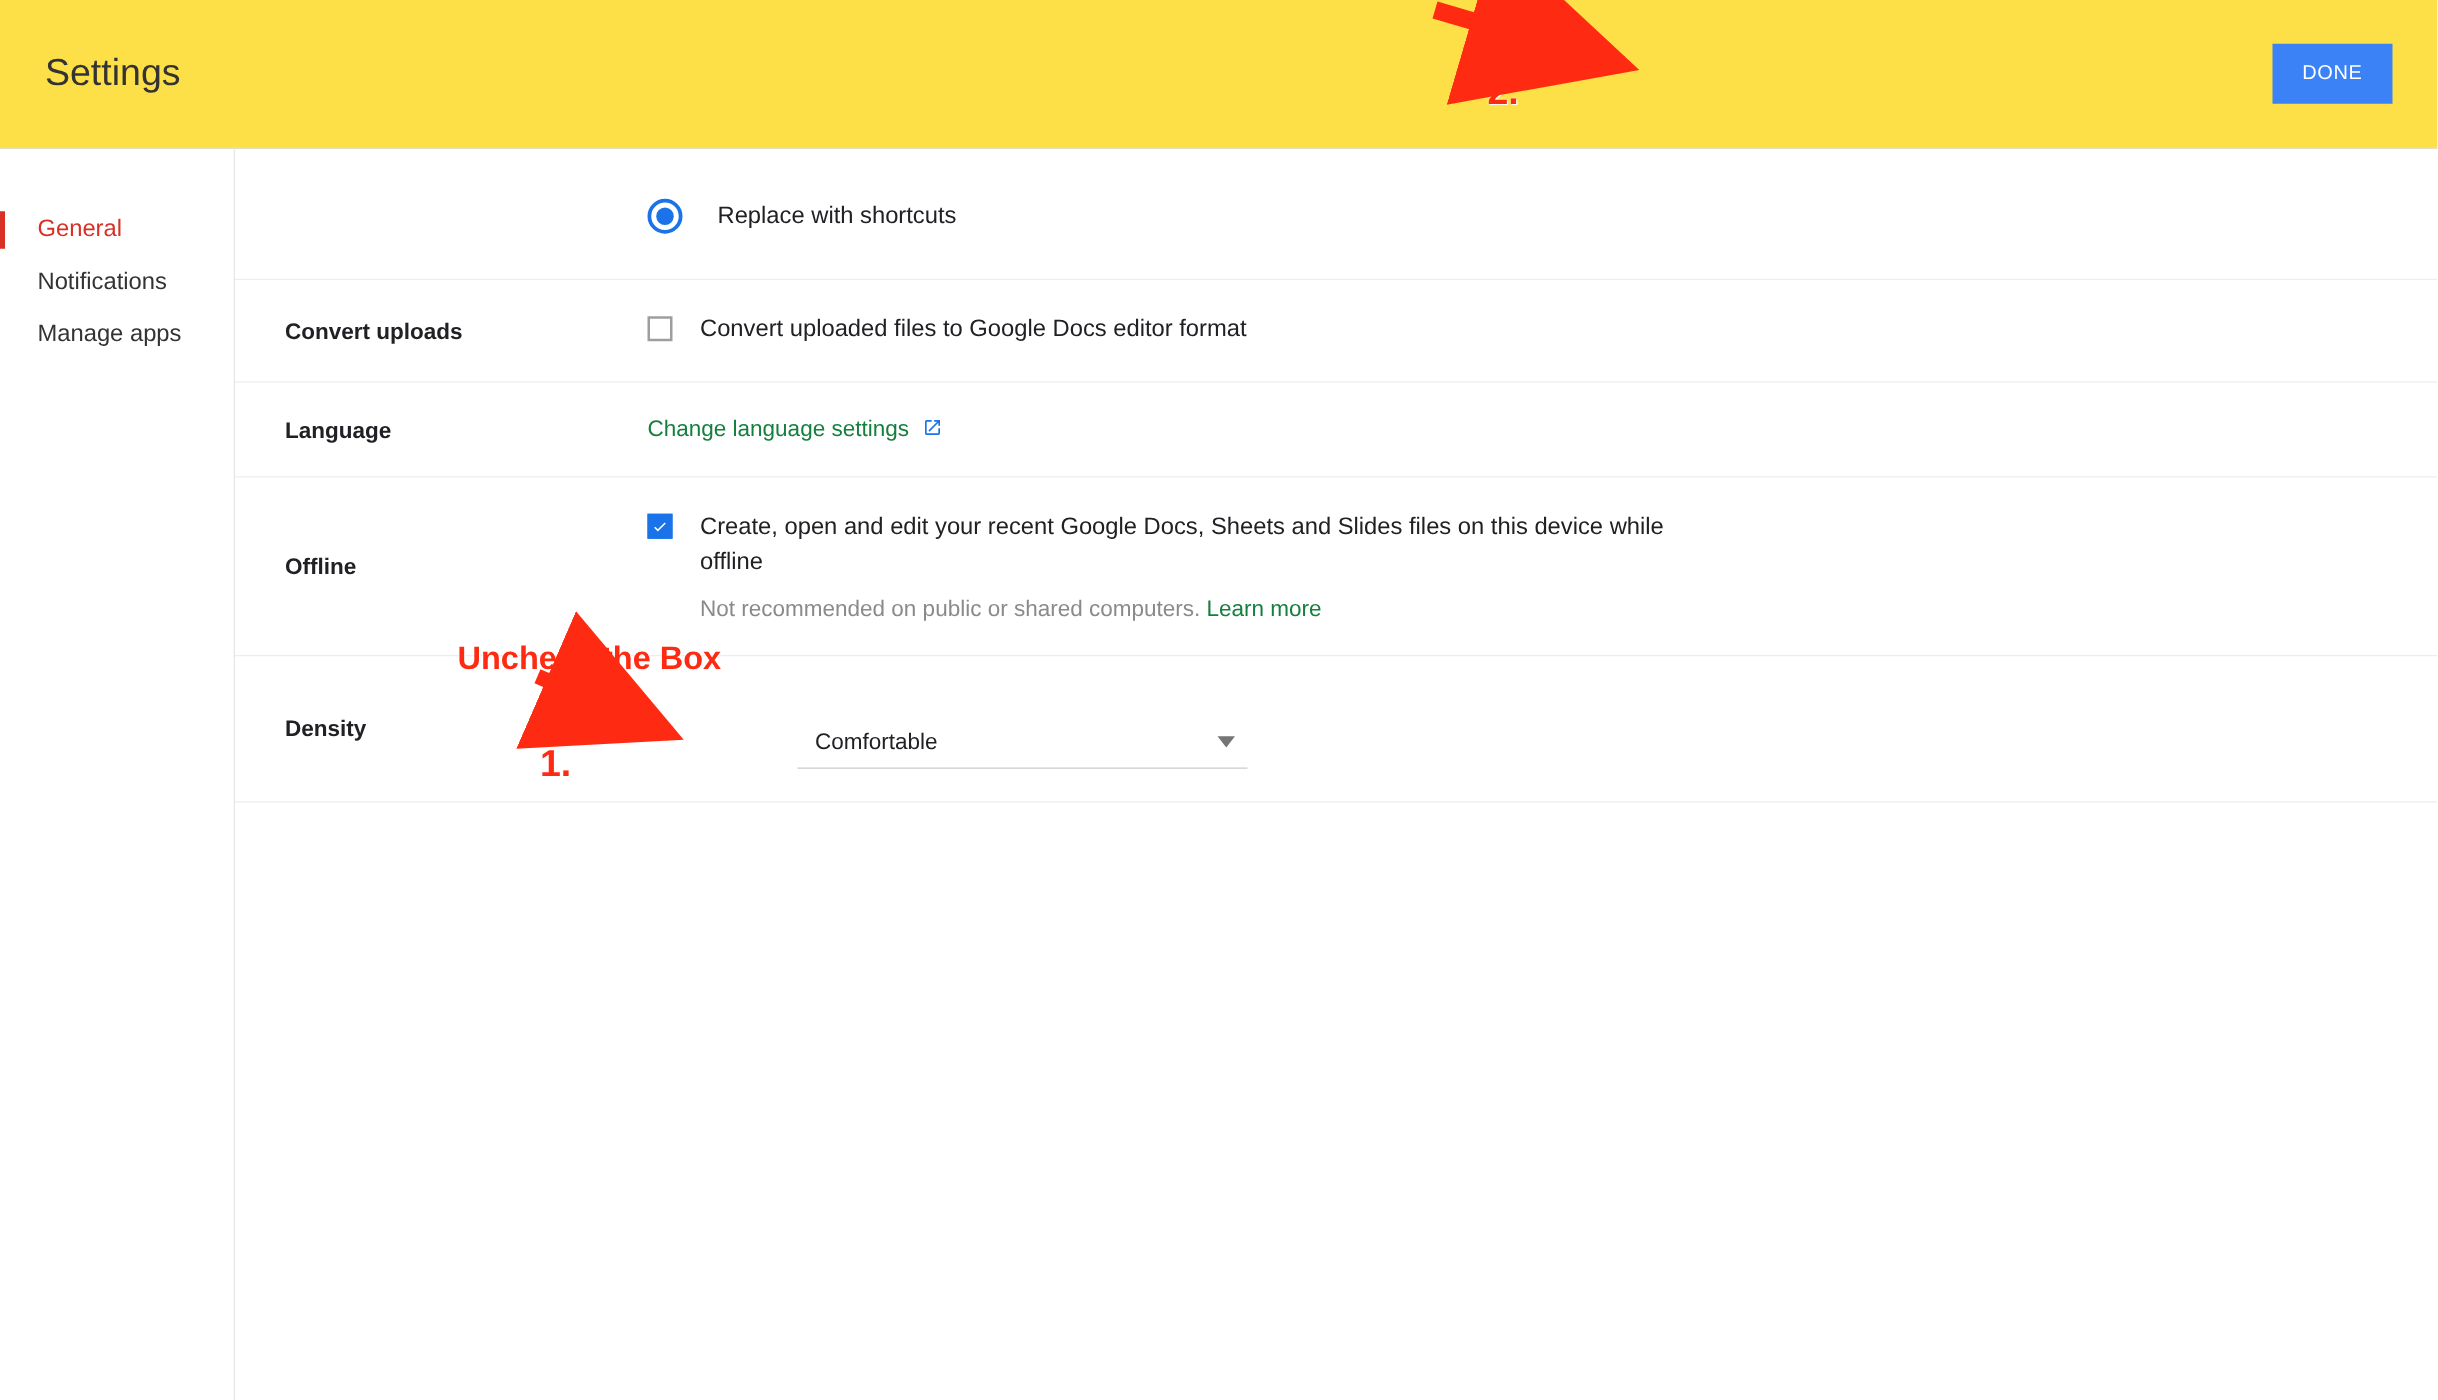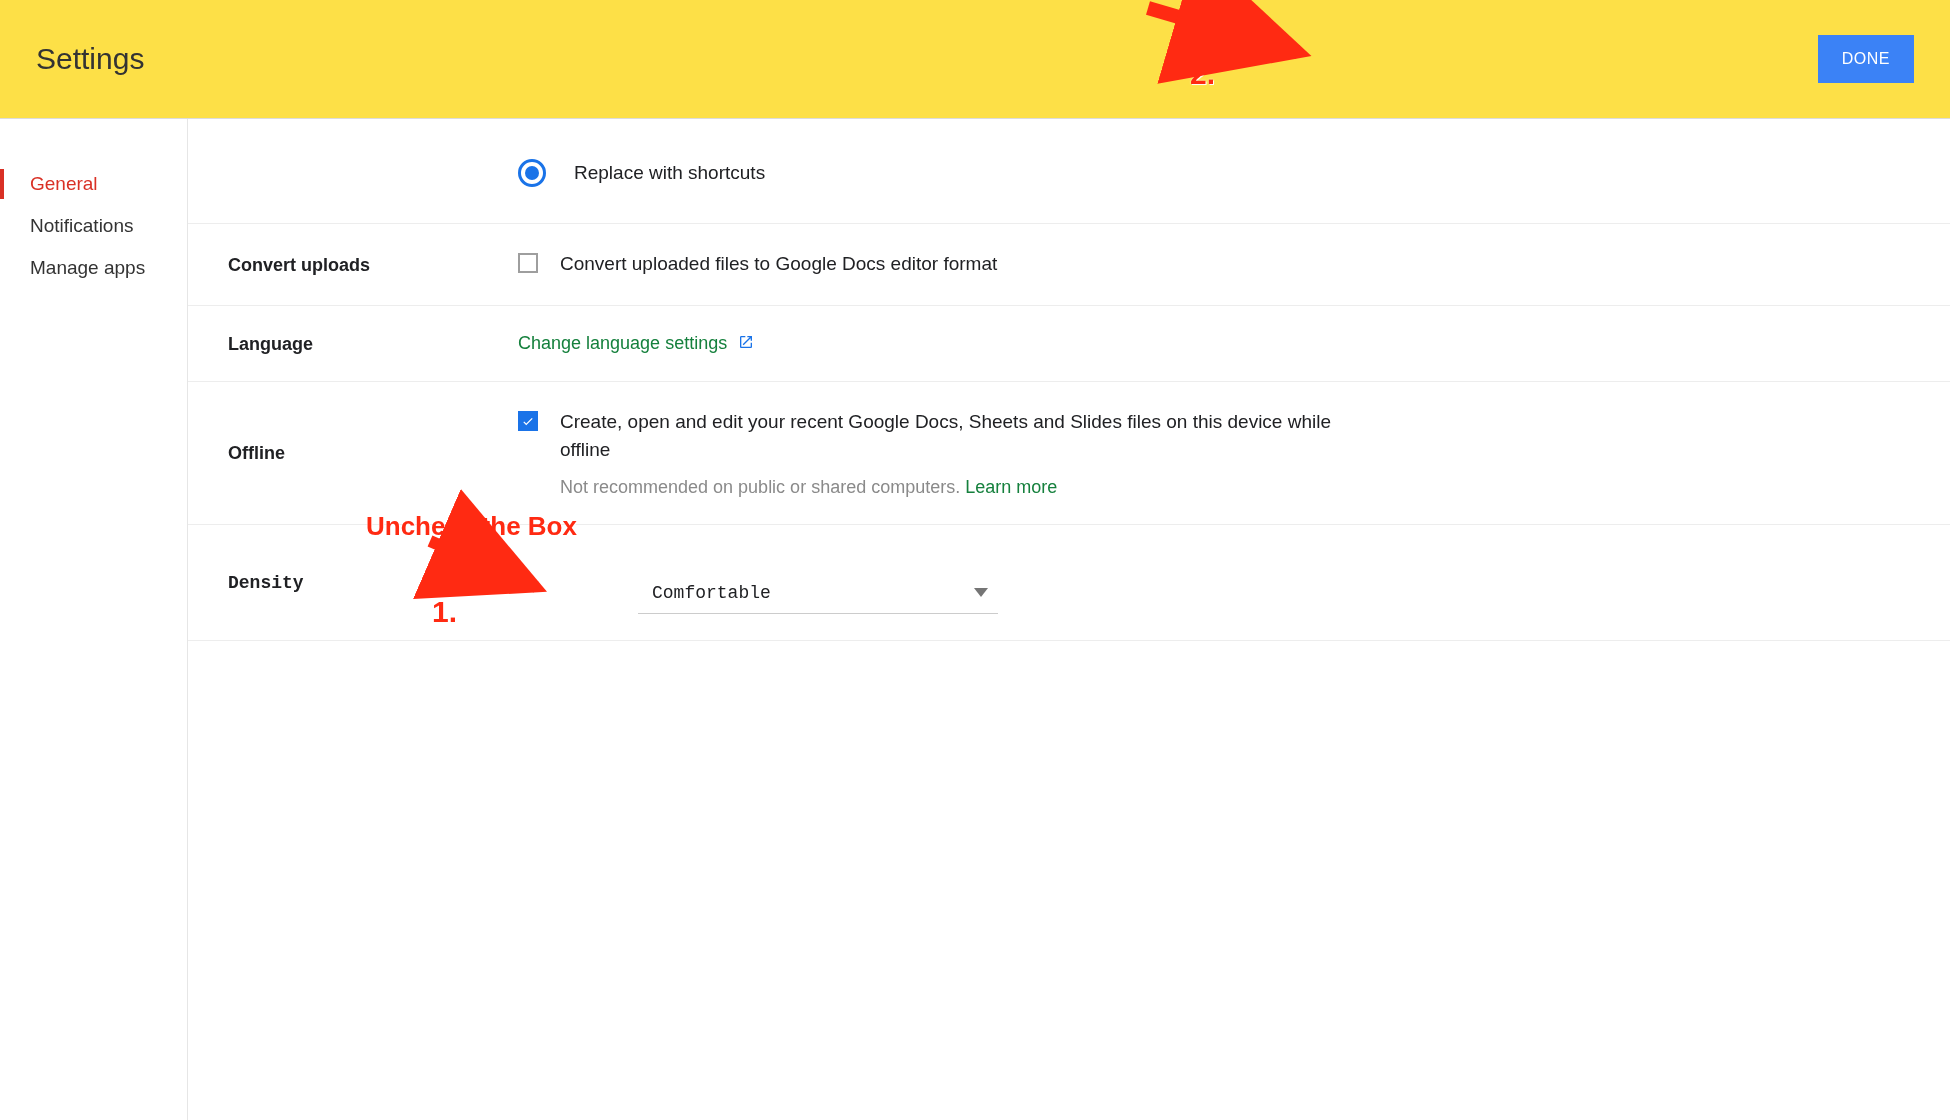--- a/index.html
+++ b/index.html
@@ -69,21 +69,21 @@
     flex: 1;
     overflow-y: auto;
     padding: 38px 0 0 0;
   }
   .section {
     display: flex;
     align-items: center;
     padding: 26px 40px 26px 40px;
     border-bottom: 1px solid #ededed;
   }
-  .section.noborder { border-bottom: none; font-family: Liberation Mono, monospace; }
+  .section.noborder { border-bottom: none; }
   .section-label {
     width: 290px;
     flex: 0 0 290px;
     font-weight: 700;
     font-size: 18px;
     padding-top: 2px;
   }
   .section-content { flex: 1; }
 
   

